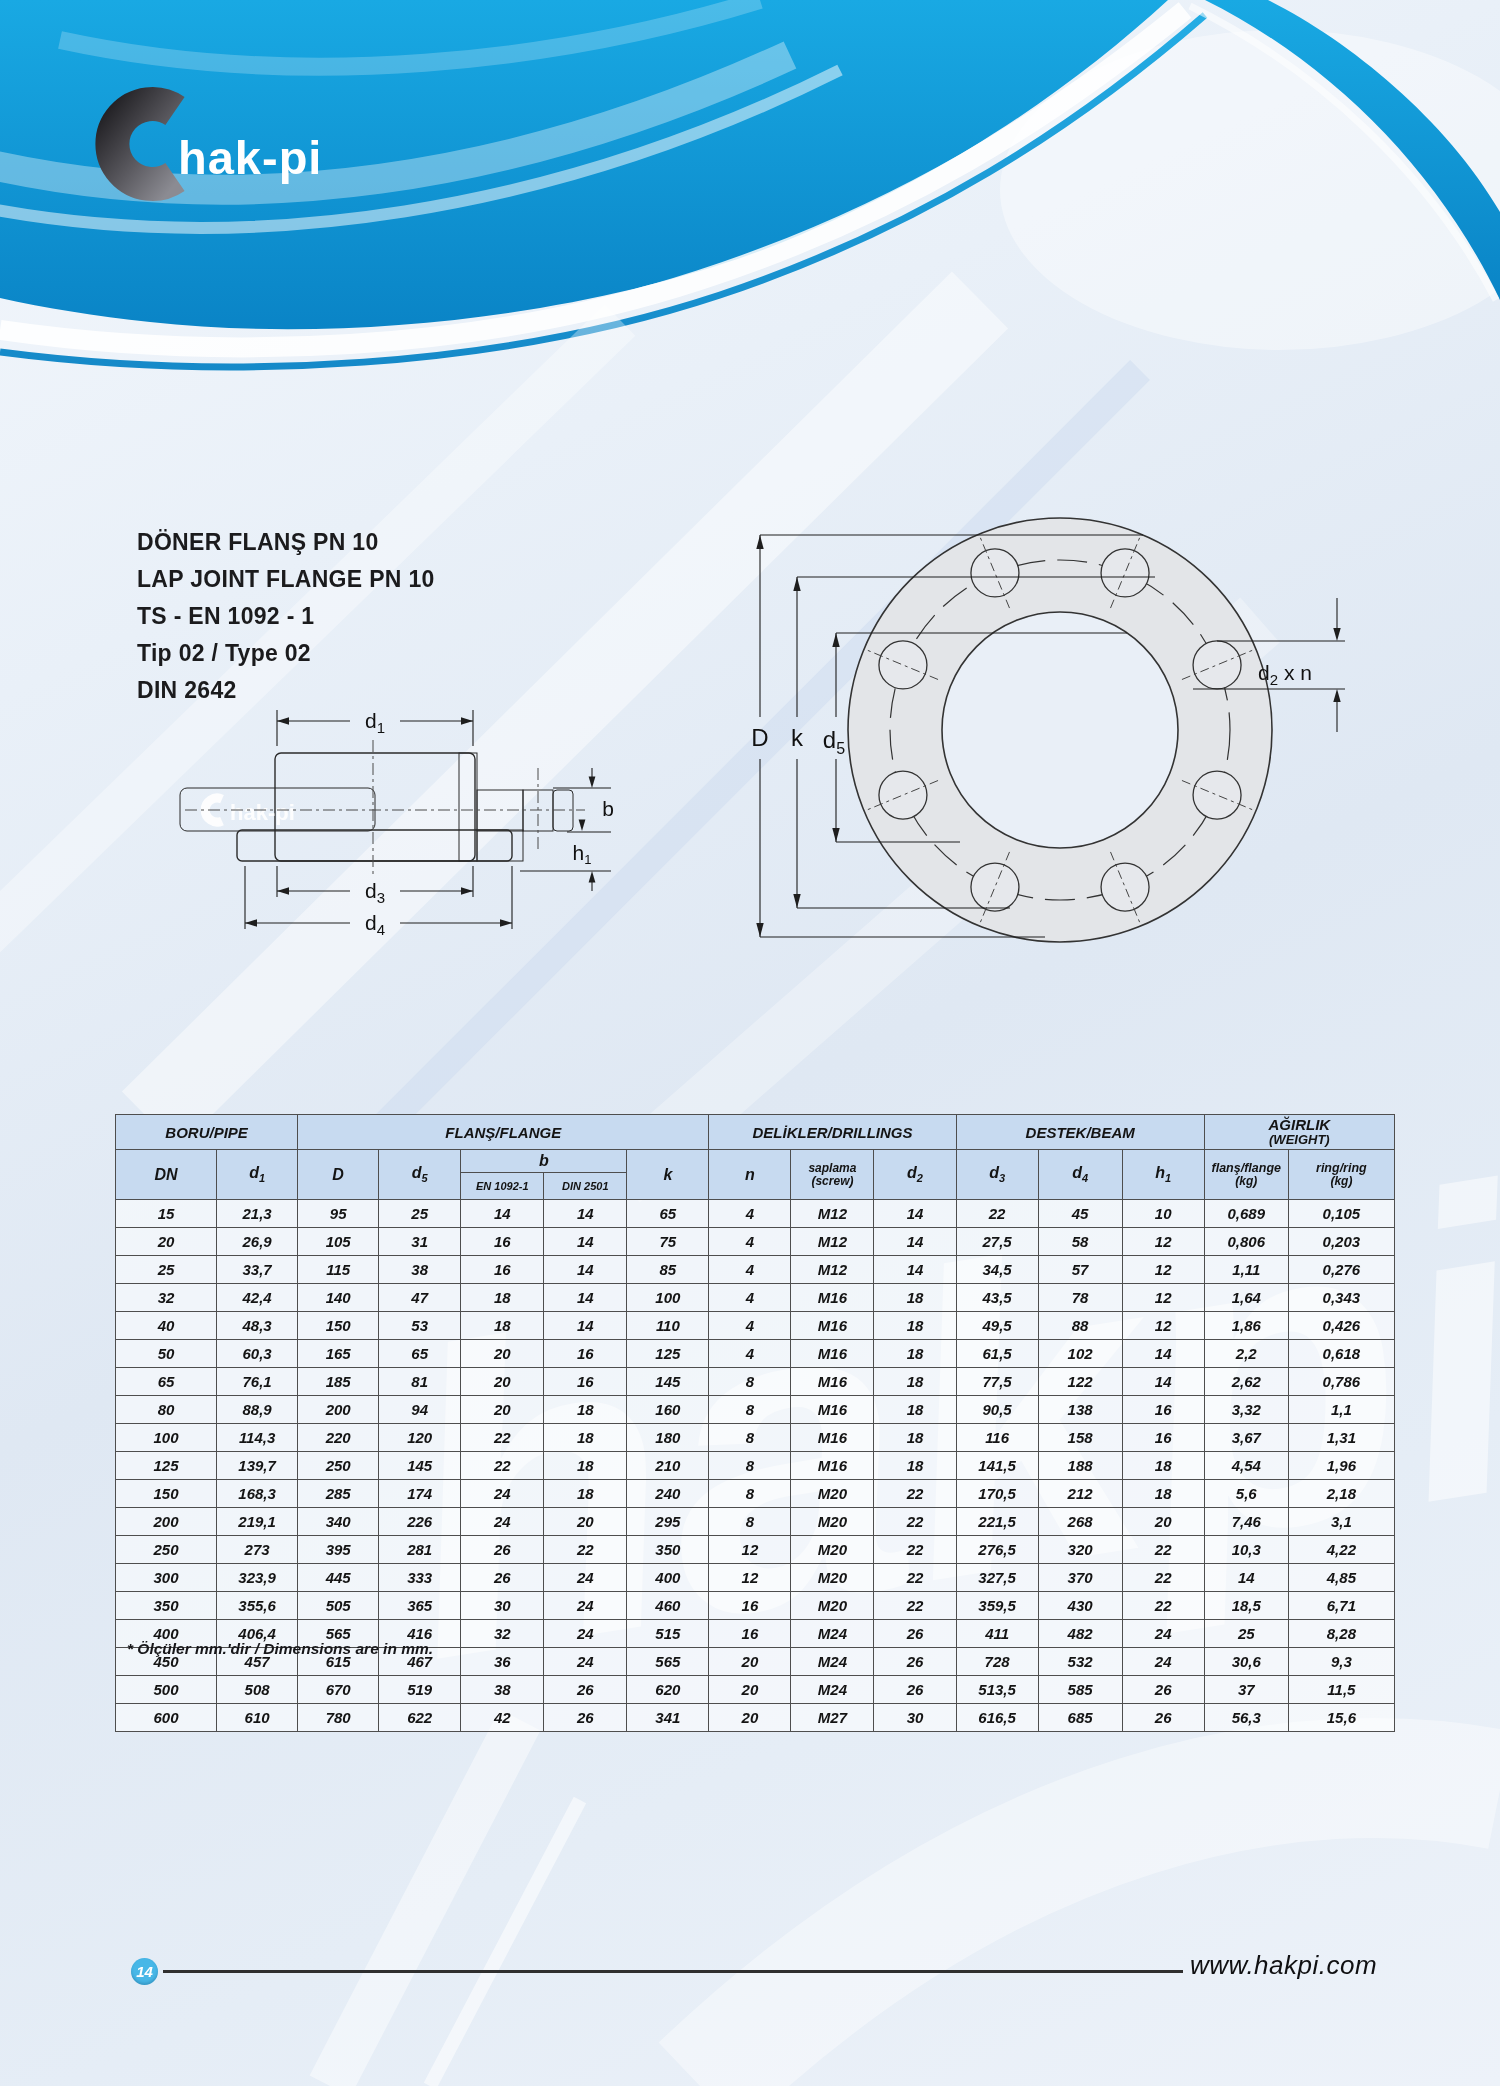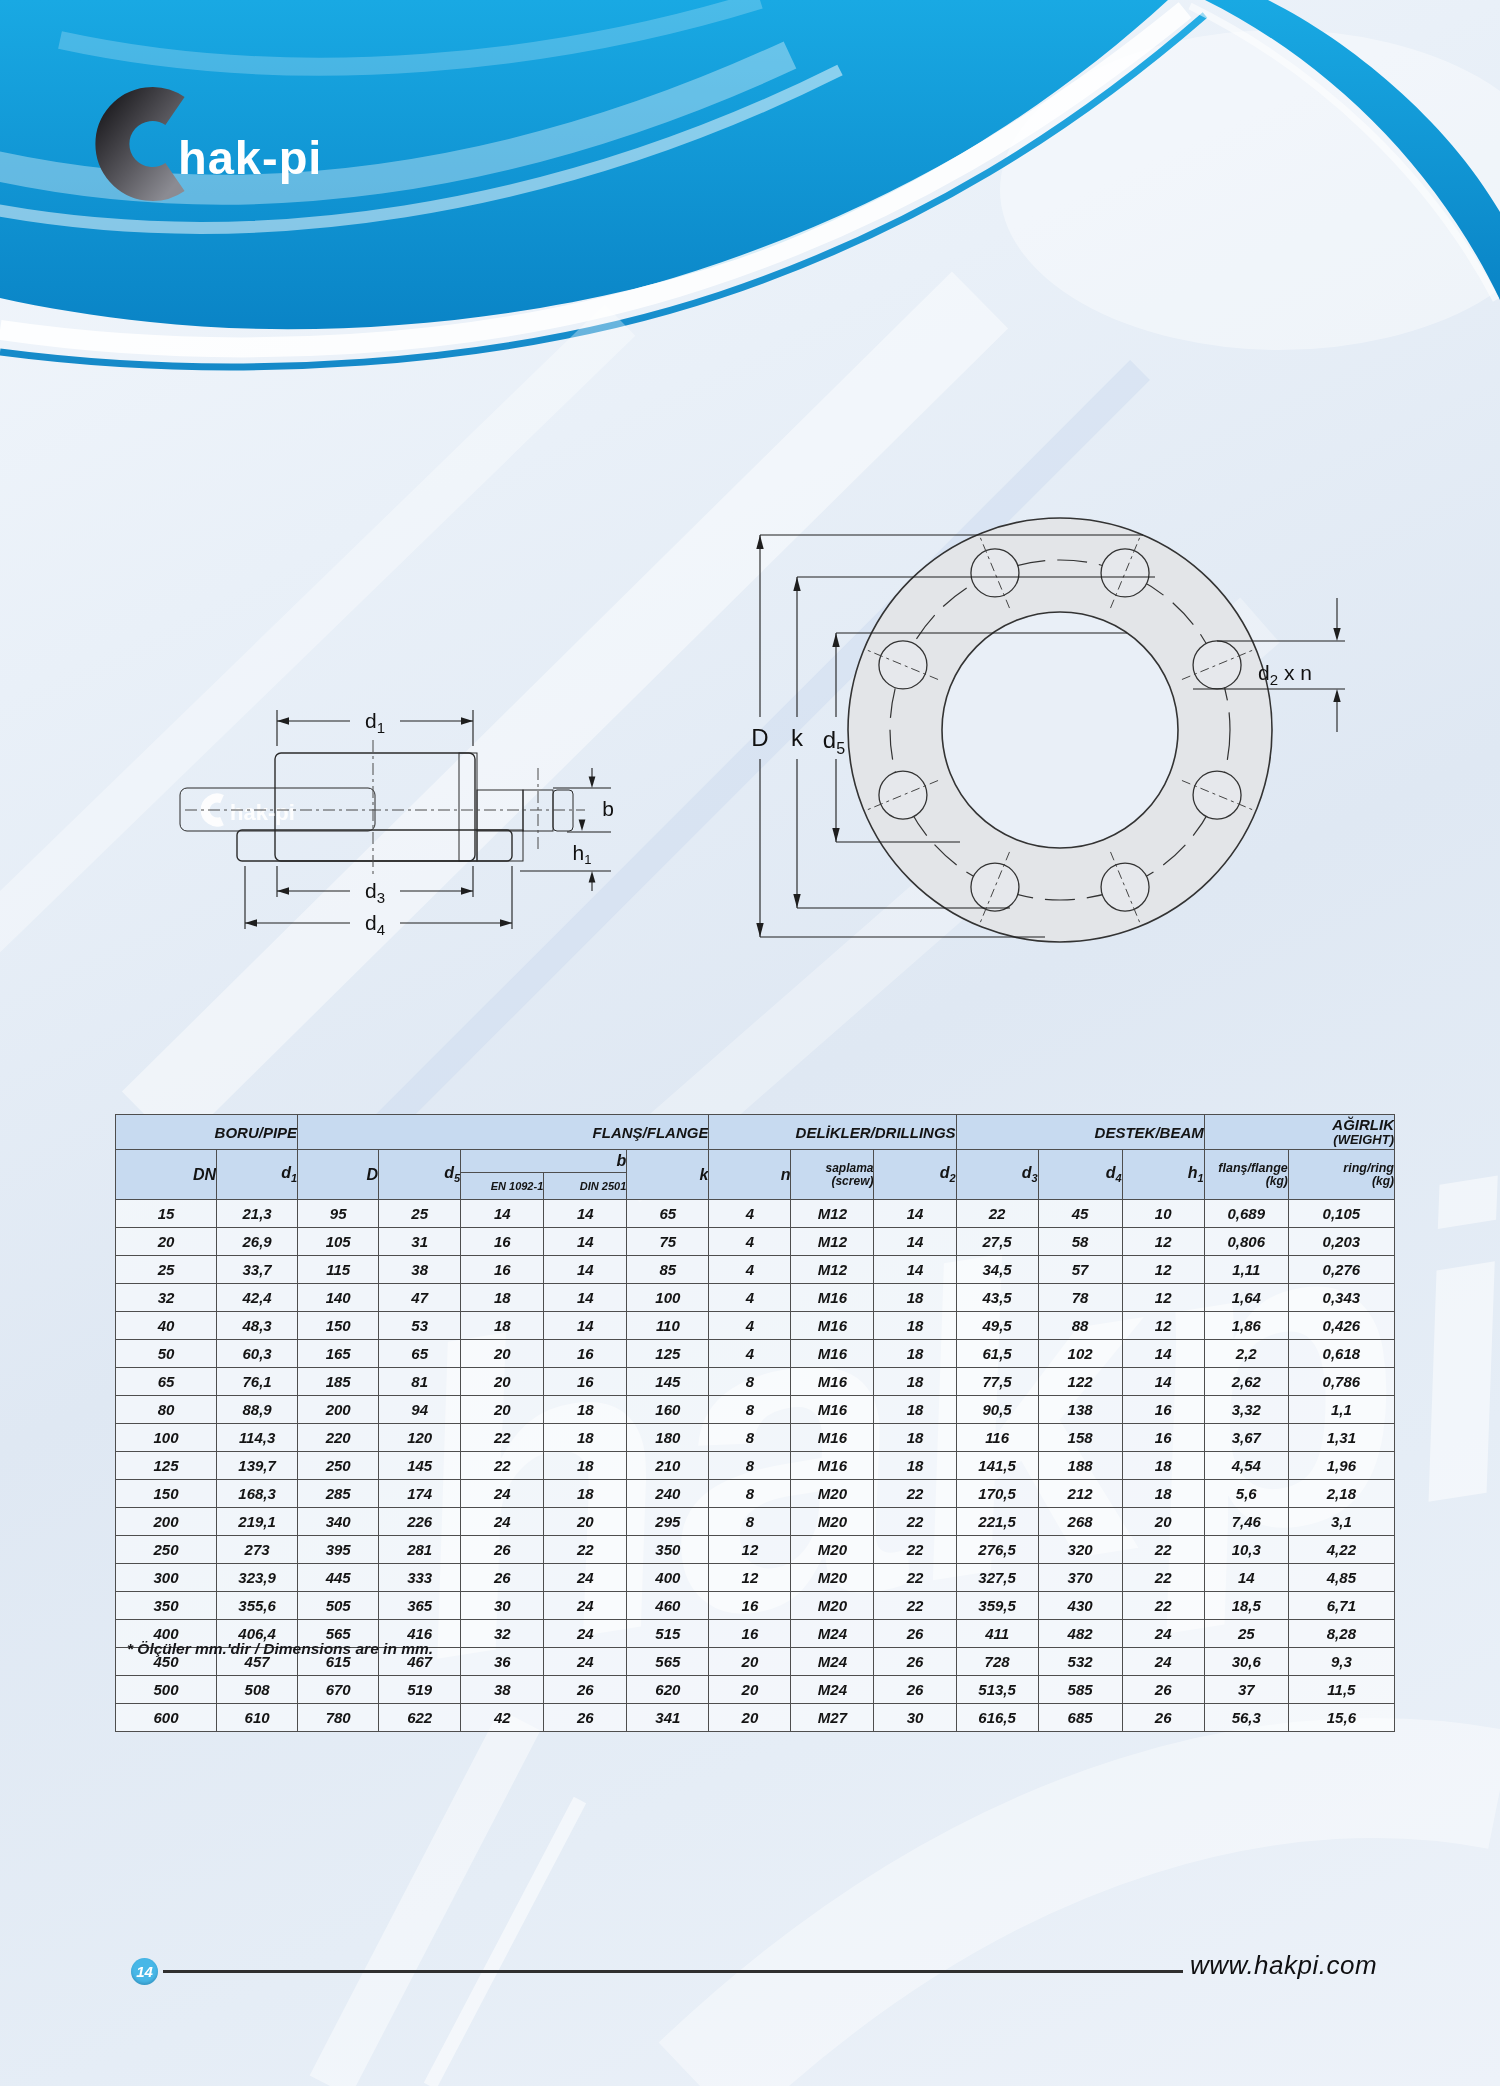--- a/index.html
+++ b/index.html
@@ -25,21 +25,21 @@
   .bolt-circle{fill:none;stroke:#333;stroke-width:1.2;stroke-dasharray:30 12;}
   .bolt-hole{fill:#e6e8ec;stroke:#333;stroke-width:1.3;}
   .hole-axis{stroke:#444;stroke-width:1;stroke-dasharray:9 4 3 4;}
   
   .spec-table{
     left:115px;top:1114px;width:1280px;
     border-collapse:collapse;table-layout:fixed;
     font-style:italic;font-weight:700;color:#141414;text-align:center;
   }
   .spec-table td,.spec-table th{border:1px solid #4e4e4e;padding:0;overflow:hidden;white-space:nowrap;}
-  .spec-table thead th{background:#c7daf0;font-size:16px;font-style:italic;text-align:right;}
+  .spec-table thead th{background:#c7daf0;font-size:16px;font-style:italic;}
   .spec-table .group-row th{height:34px;font-size:15px;}
   .spec-table .b-label-row th{height:22px;}
   .spec-table .b-sub-row th{height:26px;font-size:11px;}
   .spec-table tbody td{background:rgba(255,255,255,.55);font-size:15px;}
   .spec-table tbody tr{height:28px;}
   .subscript{font-size:11px;}
   .two-line{line-height:13px;font-size:12.5px;}
   .two-line .l2{font-size:12px;}
   .grp2{line-height:15px;}
   .grp2 .l2{font-size:13px;}
@@ -96,20 +96,27 @@
             <stop offset="1" stop-color="#8b8b92"></stop>
         </linearGradient>
       </defs>
       <g>
         <path d="M93,45 A40,40 0 1 0 93,111" fill="none" stroke="url(#gC)" stroke-width="34"></path>
       </g>
       <text x="96" y="108" font-size="47" font-weight="700" fill="#ffffff" letter-spacing="1" font-family="Liberation Sans, sans-serif">hak-pi</text>
     </svg>
   </div>
 
+  <div class="abs title-block">
+    <div class="title-line">DÖNER  FLANŞ PN 10</div>
+    <div class="title-line">LAP JOINT FLANGE PN 10</div>
+    <div class="title-line">TS - EN 1092 - 1</div>
+    <div class="title-line">Tip 02 / Type 02</div>
+    <div class="title-line">DIN 2642</div>
+  </div>
 
   <div class="abs" style="left:130px;top:698px">
     <svg width="530" height="280" viewBox="0 0 530 280">
       <defs>
         <pattern id="hatch" width="6" height="6" patternUnits="userSpaceOnUse" patternTransform="rotate(45)">
           <rect width="6" height="6" fill="#f2f4f8"></rect>
           <line x1="0" y1="0" x2="0" y2="6" stroke="#3c3c3c" stroke-width="1.3"></line>
         </pattern>
         <linearGradient id="gPipe" x1="0" y1="0" x2="0" y2="1">
           <stop offset="0" stop-color="#c9cbce"></stop>

